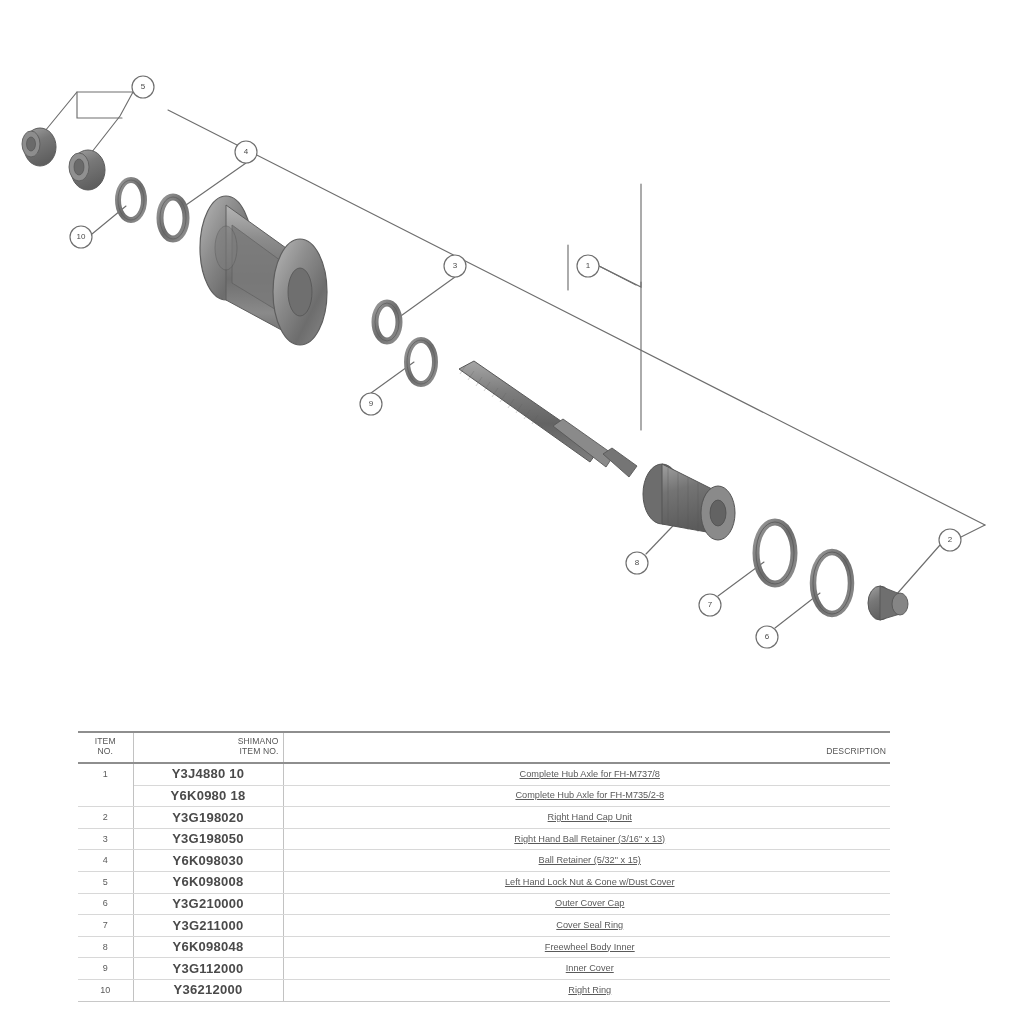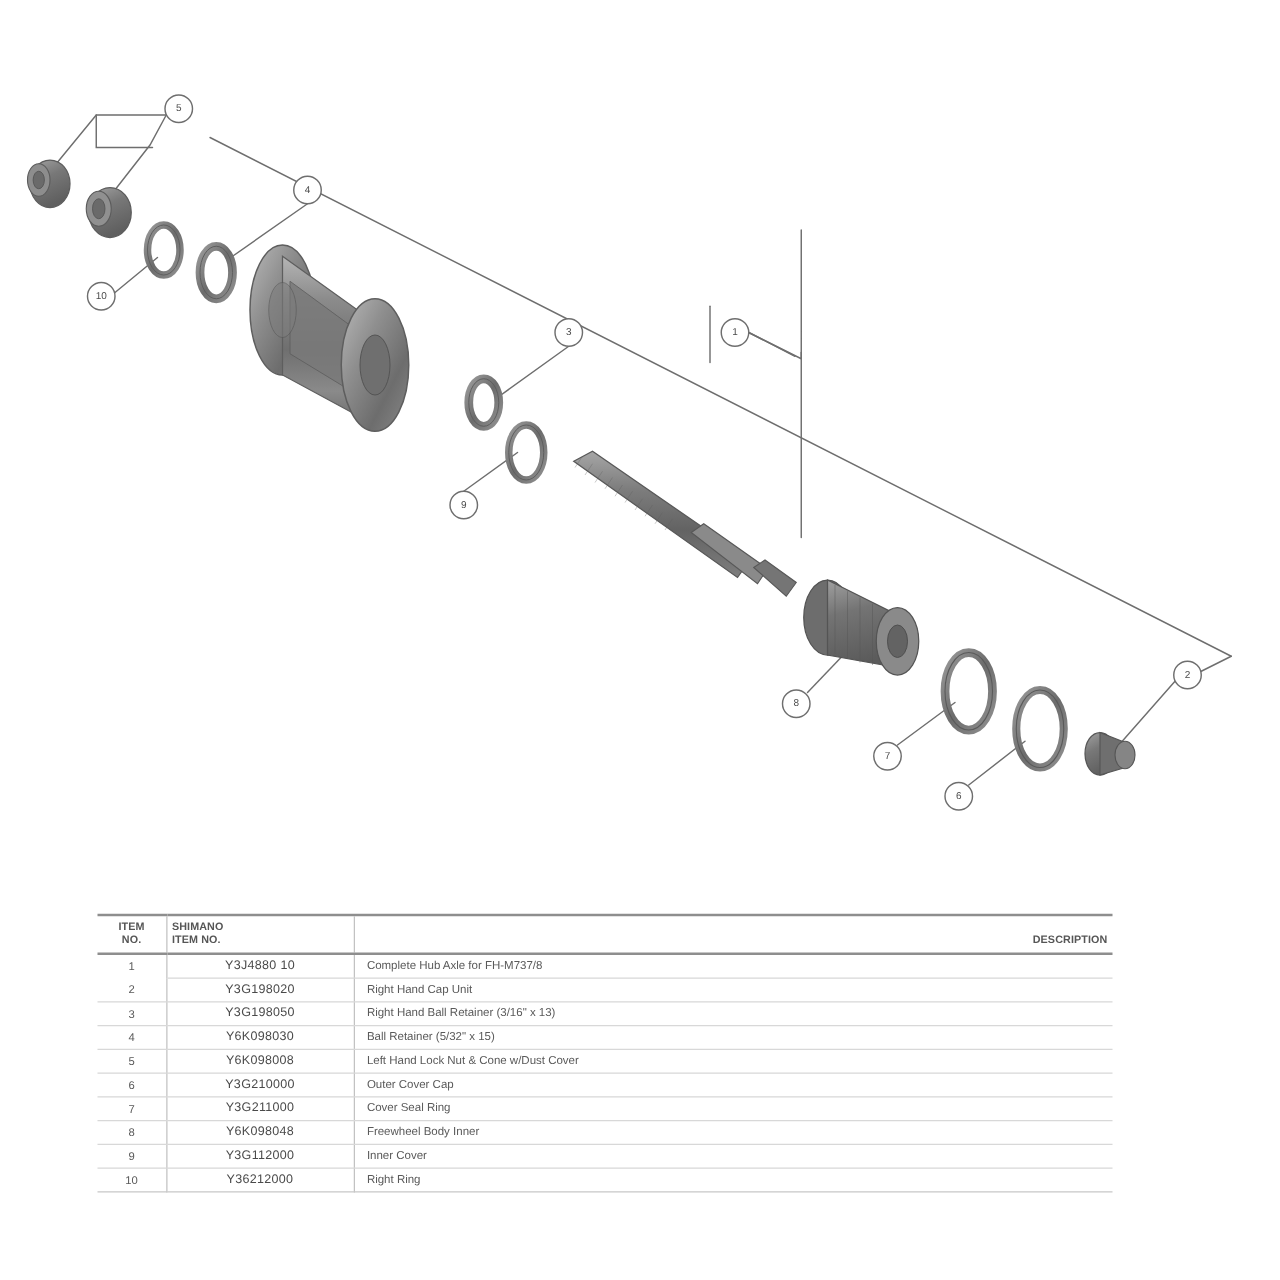--- a/index.html
+++ b/index.html
@@ -52,40 +52,40 @@
     width: 812px;
     table-layout: fixed;
     font-size: 9.2px;
     color: #5e5e5e;
   }
   table.parts col.c-item  { width: 55px; }
   table.parts col.c-code  { width: 150px; }
   table.parts col.c-desc  { width: 607px; }
 
   table.parts thead th {
-    font-weight: bold;
+    font-weight: normal;
     font-size: 8.6px;
     letter-spacing: 0.1px;
     text-align: center;
     vertical-align: top;
     padding: 3px 4px 5px 4px;
     color: #565656;
     line-height: 1.22;
     border-bottom: 2.2px solid #8e8e8e;
   }
   table.parts thead tr.top-rule th {
     border-top: 2.2px solid #8e8e8e;
     padding: 0;
     height: 0;
     line-height: 0;
     font-size: 0;
     border-bottom: none;
   }
   table.parts thead th.h-item { text-align: center; }
-  table.parts thead th.h-code { text-align: left; }
+  table.parts thead th.h-code { text-align: right; }
   table.parts thead th.h-desc {
     text-align: right;
     padding-left: 10px;
     vertical-align: bottom;
   }
 
   table.parts th.vline-r,
   table.parts td.vline-r {
     border-right: 1px solid #c2c2c2;
   }
@@ -96,30 +96,31 @@
     line-height: 1.2;
     height: 13px;
   }
   table.parts tbody td.t-item {
     text-align: center;
     font-size: 9px;
     color: #5a5a5a;
   }
   table.parts tbody td.t-code {
     text-align: center;
-    font-weight: normal;
-    font-size: 10px;
+    font-weight: bold;
+    font-size: 13px;
     color: #4a4a4a;
     letter-spacing: 0.25px;
   }
   table.parts tbody td.t-desc {
-    text-align: left;
+    text-align: center;
     padding-left: 10px;
     font-size: 9.2px;
     color: #5a5a5a;
+    text-decoration: underline;
   }
   table.parts tbody tr.span-top td.t-item { border-bottom: none; }
   table.parts tbody tr:last-child td { border-bottom: 1px solid #c8c8c8; }
 
   
   .callout-label {
     position: absolute;
     font-size: 8px;
     font-family: "Liberation Sans", sans-serif;
     color: #4a4a4a;
@@ -356,20 +357,25 @@
           <th class="h-desc">DESCRIPTION</th>
         </tr>
       </thead>
       <tbody id="parts-tbody">
 
       <tr class="span-top">
             <td class="t-item vline-r">1</td>
             <td class="t-code vline-r">Y3J4880 10</td>
             <td class="t-desc">Complete Hub Axle for FH-M737/8</td>
           </tr>
+          <tr class="span-cont">
+            <td class="t-item vline-r"></td>
+            <td class="t-code vline-r">Y6K0980 18</td>
+            <td class="t-desc">Complete Hub Axle for FH-M735/2-8</td>
+          </tr>
           <tr>
             <td class="t-item vline-r">2</td>
             <td class="t-code vline-r">Y3G198020</td>
             <td class="t-desc">Right Hand Cap Unit</td>
           </tr>
           <tr>
             <td class="t-item vline-r">3</td>
             <td class="t-code vline-r">Y3G198050</td>
             <td class="t-desc">Right Hand Ball Retainer (3/16" x 13)</td>
           </tr>

